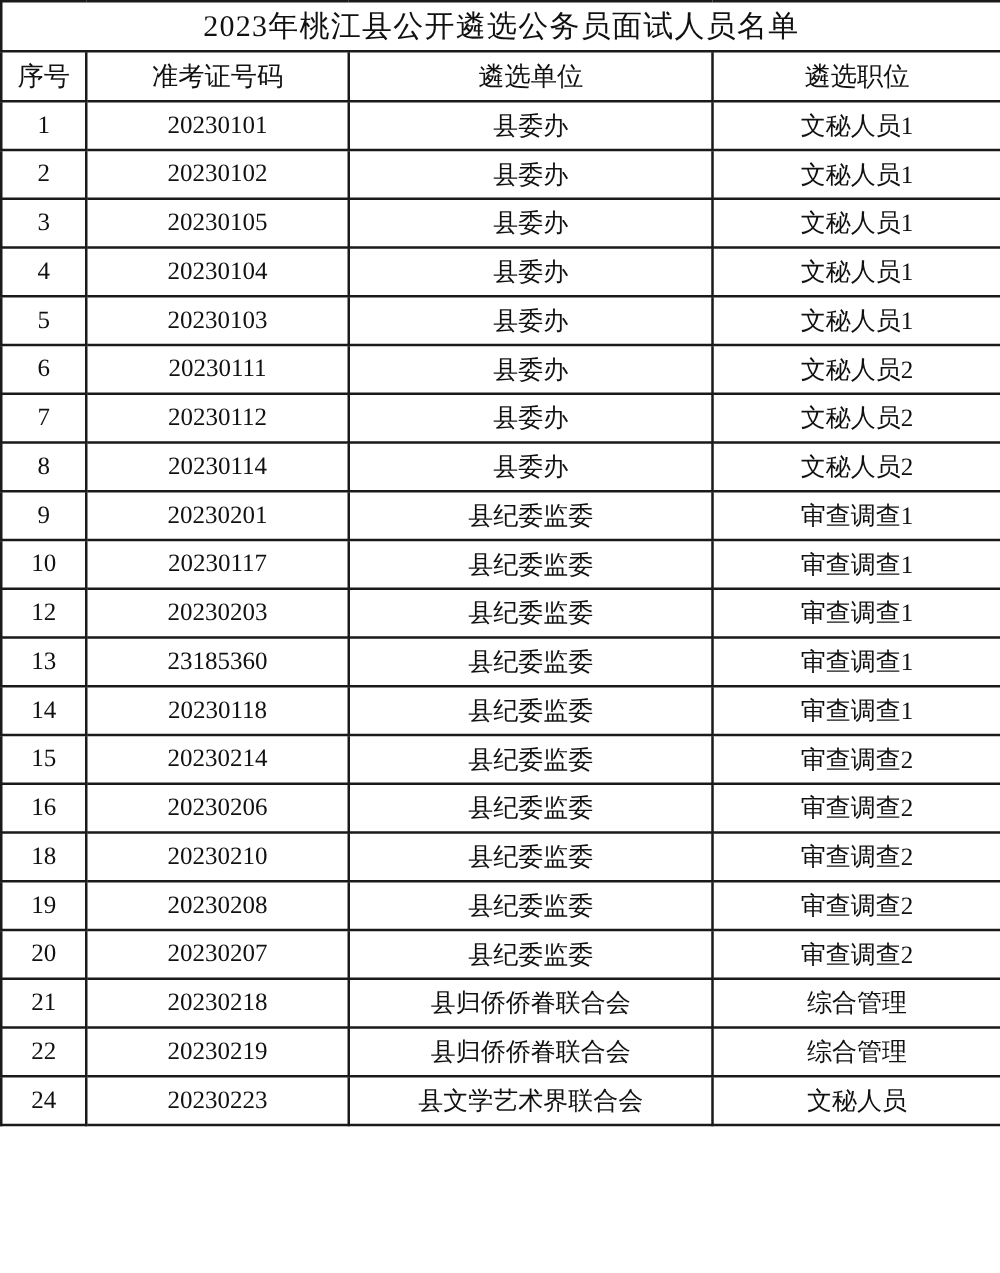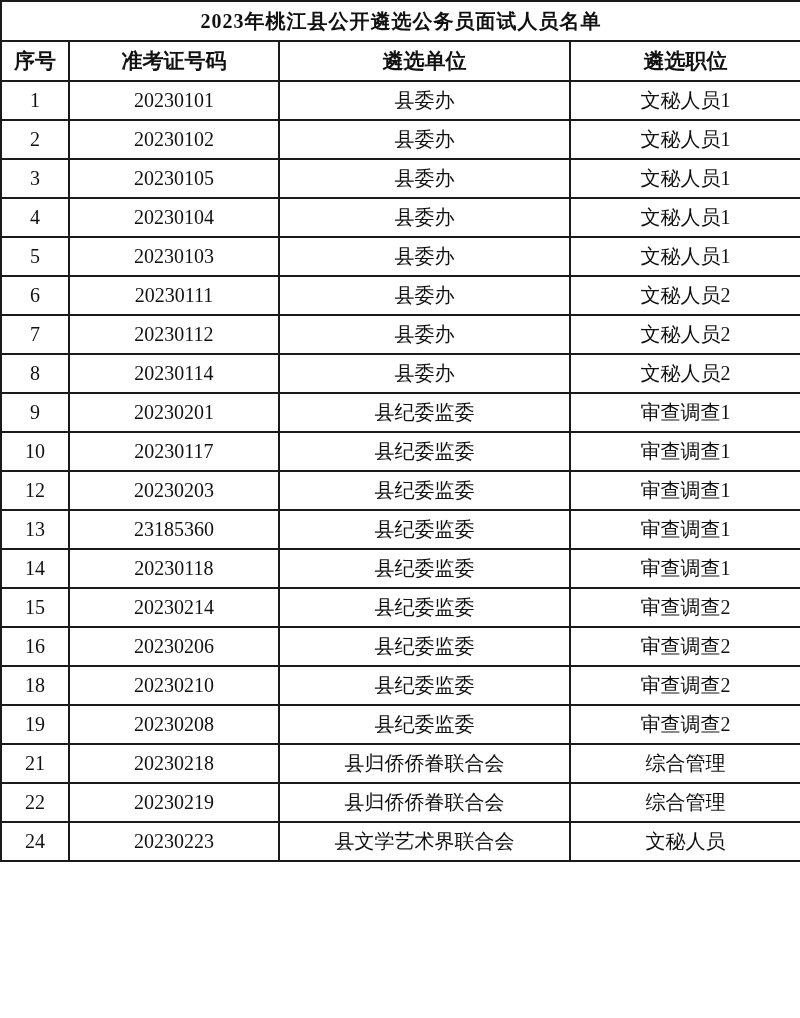--- a/index.html
+++ b/index.html
@@ -24,34 +24,34 @@
     text-align: center;
     vertical-align: middle;
     padding: 0;
     overflow: hidden;
     white-space: nowrap;
   }
   tr.title-row {
     height: 40px;
   }
   td.title-cell {
-    font-size: 20px;
-    font-weight: 700;
+    font-size: 24px;
+    font-weight: 400;
     letter-spacing: 1px;
     border-top-color: #c3c9d2;
     border-left-color: #c3c9d2;
     border-right-color: #c3c9d2;
     border-bottom-color: #1a1a1a;
   }
   tr.header-row {
     height: 40px;
   }
   tr.header-row th {
     font-size: 21px;
-    font-weight: 700;
+    font-weight: 400;
   }
   tbody tr.data-row {
     height: 39px;
   }
   tbody td {
     font-size: 20px;
     font-weight: 400;
   }
 </style>
 </head>
@@ -172,20 +172,26 @@
         <td>县纪委监委</td>
         <td>审查调查2</td>
       </tr>
       <tr class="data-row">
         <td>19</td>
         <td>20230208</td>
         <td>县纪委监委</td>
         <td>审查调查2</td>
       </tr>
       <tr class="data-row">
+        <td>20</td>
+        <td>20230207</td>
+        <td>县纪委监委</td>
+        <td>审查调查2</td>
+      </tr>
+      <tr class="data-row">
         <td>21</td>
         <td>20230218</td>
         <td>县归侨侨眷联合会</td>
         <td>综合管理</td>
       </tr>
       <tr class="data-row">
         <td>22</td>
         <td>20230219</td>
         <td>县归侨侨眷联合会</td>
         <td>综合管理</td>

